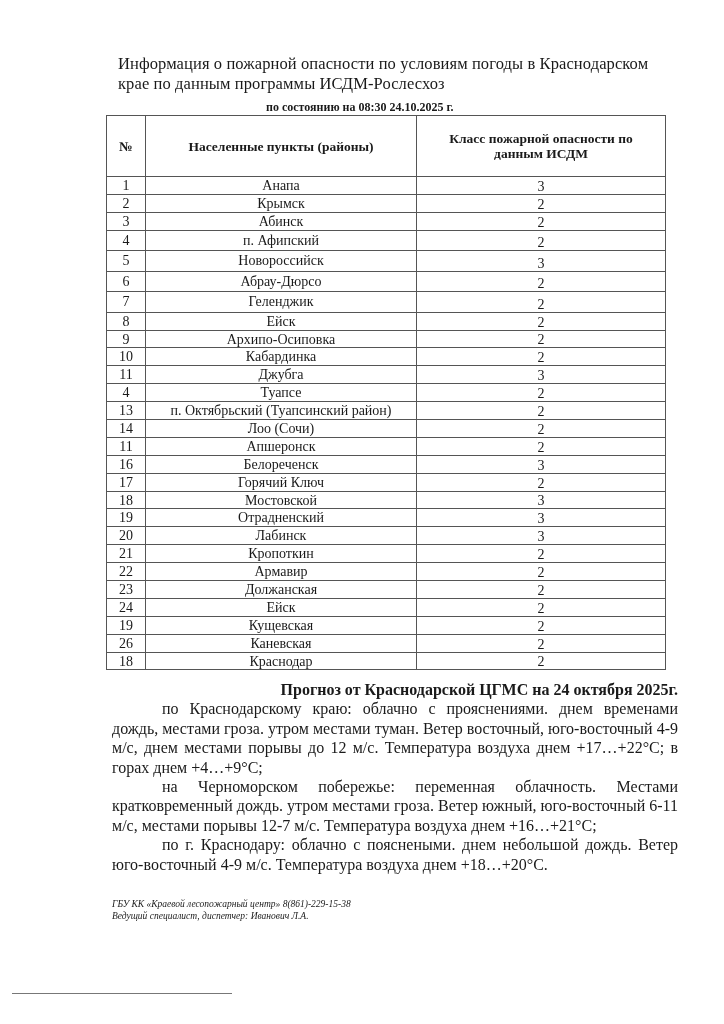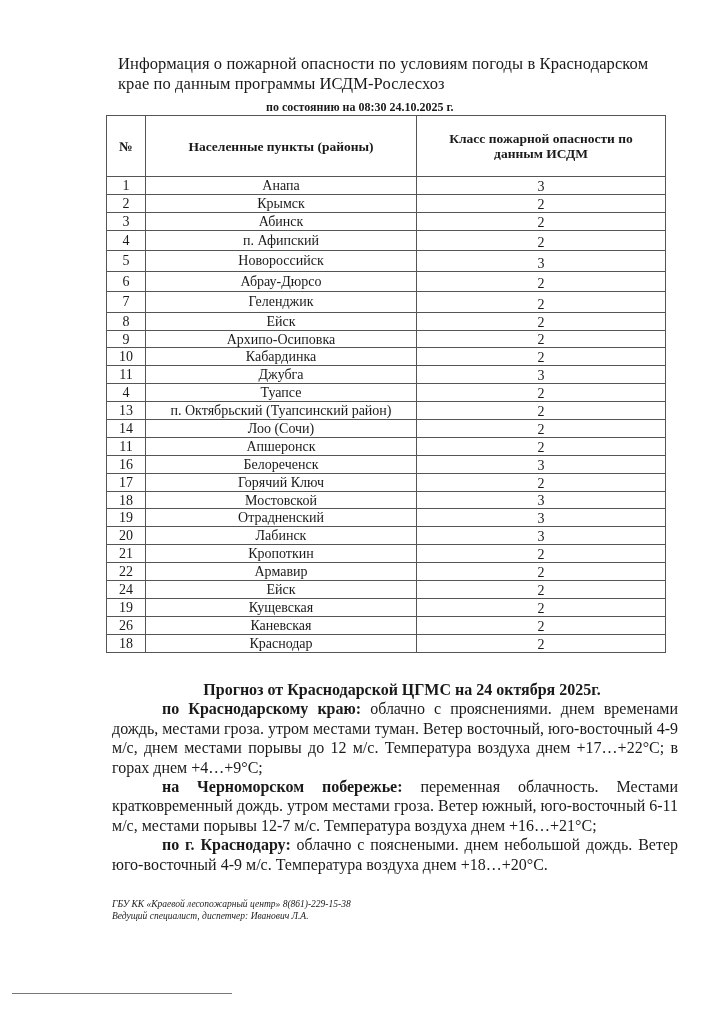--- a/index.html
+++ b/index.html
@@ -25,23 +25,23 @@
   table.fire th { font-weight: bold; font-size: 13.5px; height: 60px; }
   table.fire td.num { text-align: center; width: 38px; padding: 0; }
   table.fire td.name { text-align: center; width: 262px; }
   table.fire td.cls { text-align: center; vertical-align: bottom; }
   table.fire tr.r { height: 17.9px; }
   table.fire tr.tall { height: 20.5px; }
   .forecast {
     position: absolute; left: 112px; top: 680px; width: 566px;
     font-size: 16px; line-height: 19.4px;
   }
-  .forecast .fh { text-align: center; font-weight: bold; font-size: 16px; margin-left: 14px; }
+  .forecast .fh { text-align: right; font-weight: bold; font-size: 16px; margin-left: 14px; }
   .forecast p { margin: 0; text-indent: 50px; text-align: justify; }
-  .forecast b { font-weight: bold; }
+  .forecast b { font-weight: normal; }
   .footer {
     position: absolute; left: 112px; top: 898px; font-size: 9.5px; line-height: 12px;
     font-family: "Liberation Serif", serif;
     font-style: italic;
   }
   .rule {
     position: absolute; left: 12px; top: 993px; width: 220px; height: 1px;
     background: #777;
   }
 </style>
@@ -166,20 +166,25 @@
         <td class="num">21</td>
         <td class="name">Кропоткин</td>
         <td class="cls">2</td>
       </tr>
       <tr class="r">
         <td class="num">22</td>
         <td class="name">Армавир</td>
         <td class="cls">2</td>
       </tr>
       <tr class="r">
+        <td class="num">23</td>
+        <td class="name">Должанская</td>
+        <td class="cls">2</td>
+      </tr>
+      <tr class="r">
         <td class="num">24</td>
         <td class="name">Ейск</td>
         <td class="cls">2</td>
       </tr>
       <tr class="r">
         <td class="num">19</td>
         <td class="name">Кущевская</td>
         <td class="cls">2</td>
       </tr>
       <tr class="r">

